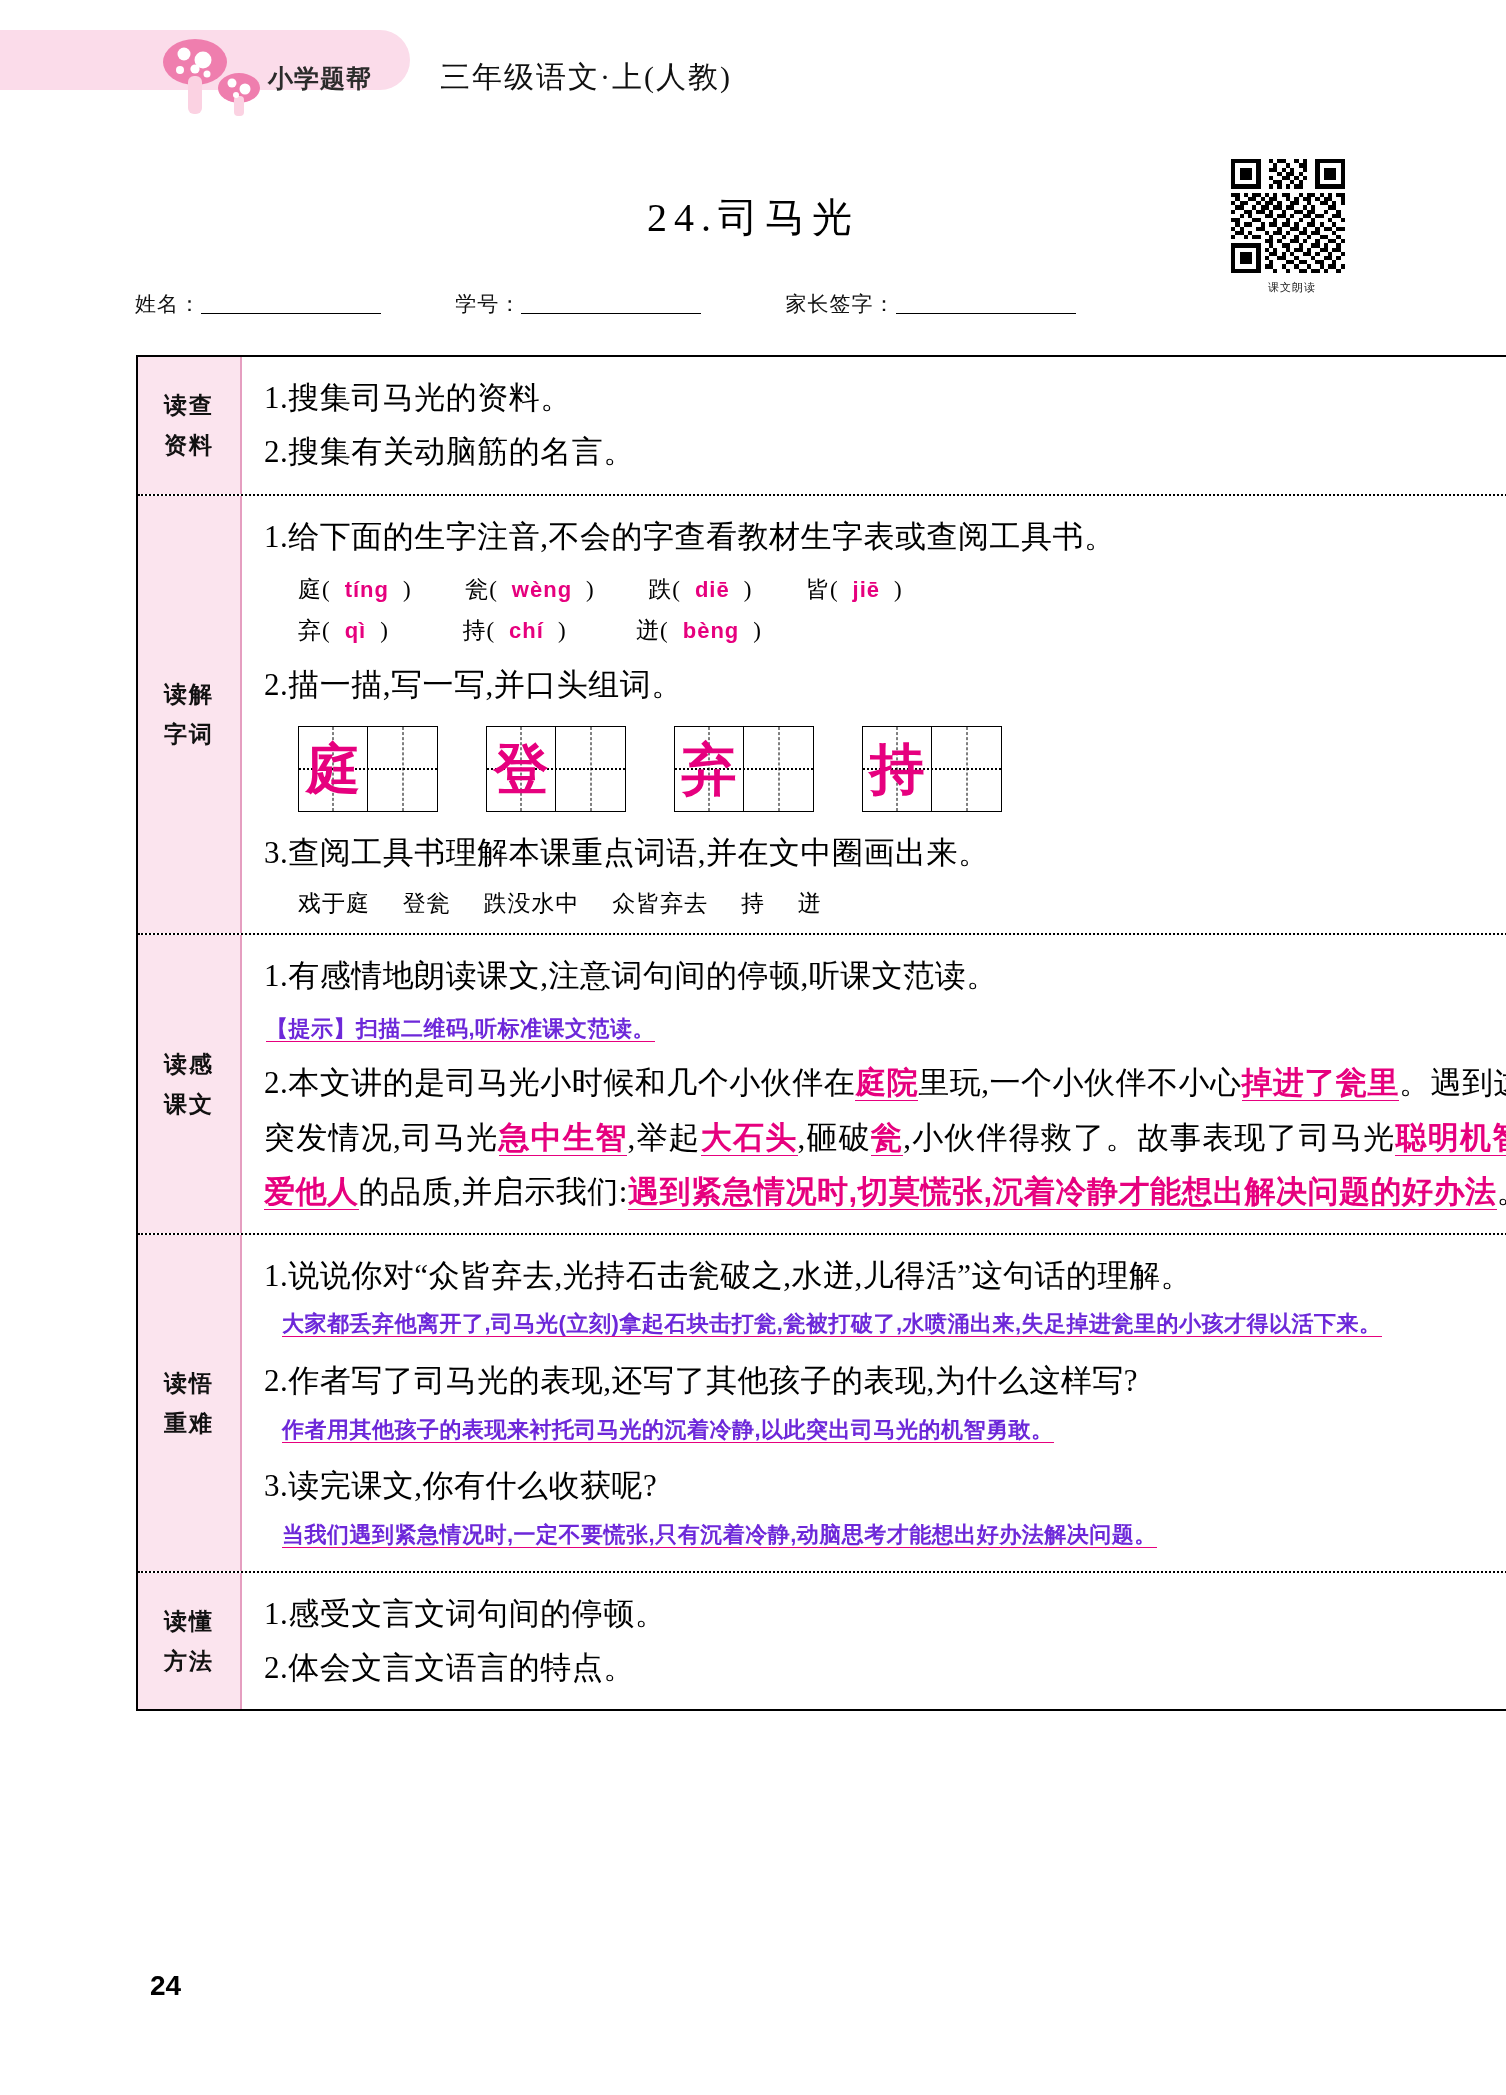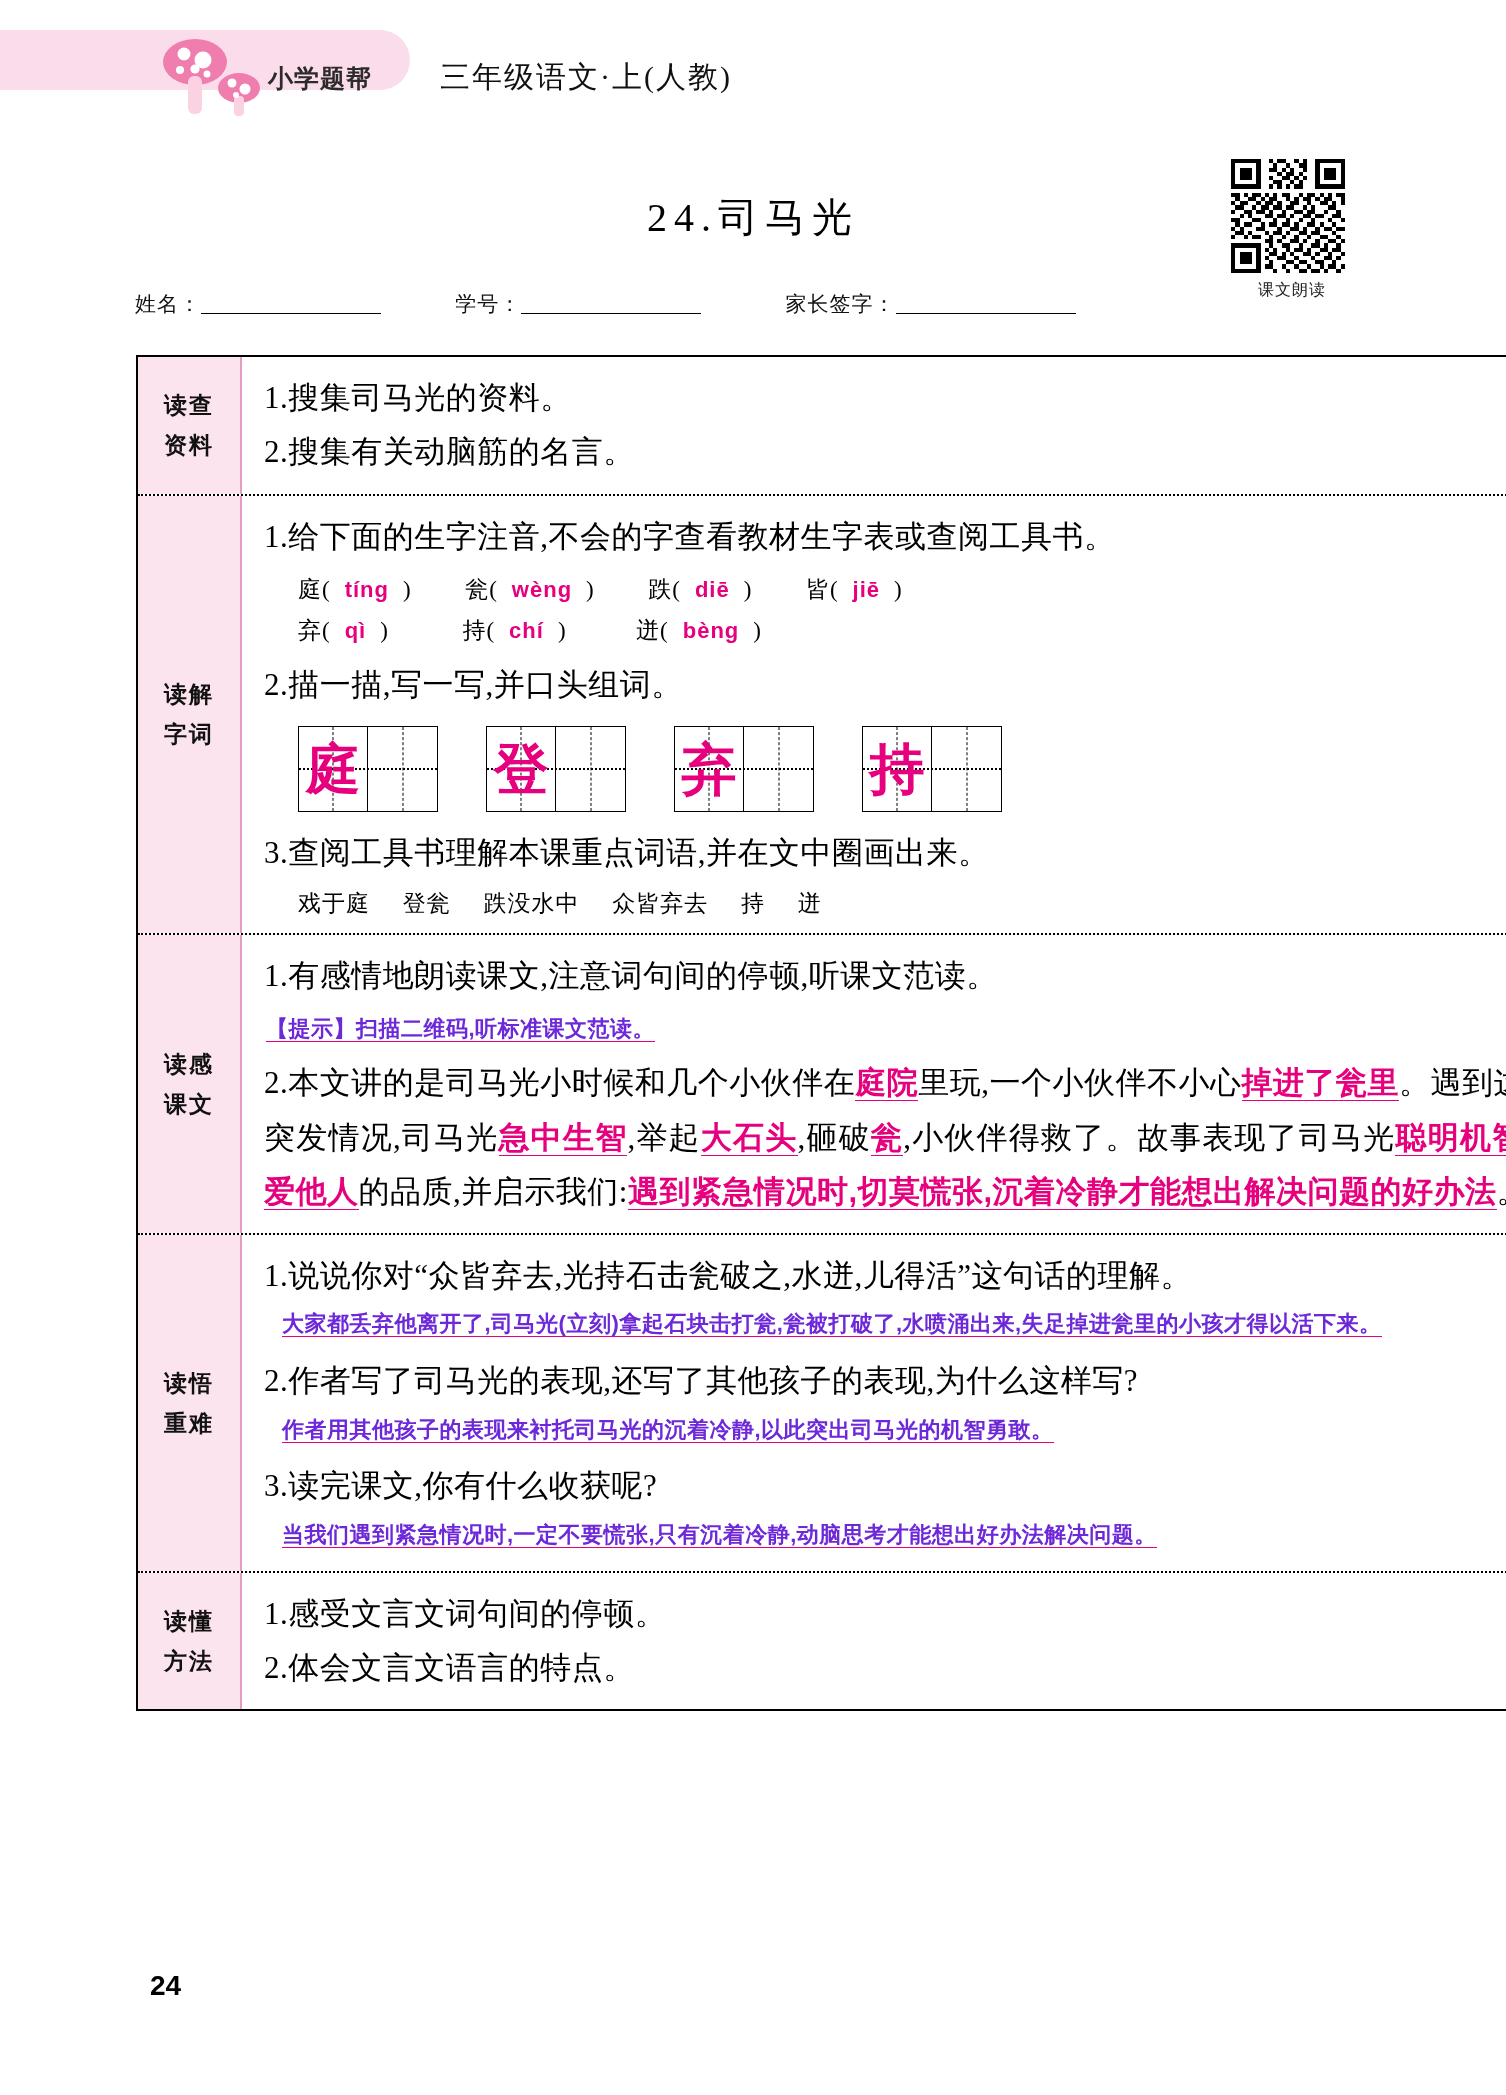--- a/index.html
+++ b/index.html
@@ -30,21 +30,21 @@
   }
   .book-title {
     position: absolute; left: 440px; top: 57px;
     font-size: 30px; color: #111; letter-spacing: 2px;
     font-family: "Liberation Serif", serif;
   }
 
   
   .qr-wrap { position: absolute; left: 1227px; top: 155px; width: 130px; text-align: center; }
   .qr-code { width: 122px; height: 122px; display: block; }
-  .qr-label { font-size: 16px; color: #222; margin-top: 3px; letter-spacing: 1px; }
+  .qr-label { font-size: 11px; color: #222; margin-top: 3px; letter-spacing: 1px; }
 
   
   .lesson-title {
     position: absolute; left: 0; right: 0; top: 190px;
     text-align: center; font-size: 40px; color: #000;
     letter-spacing: 7px; font-family: "Liberation Serif", serif;
   }
 
   
   .name-row {

